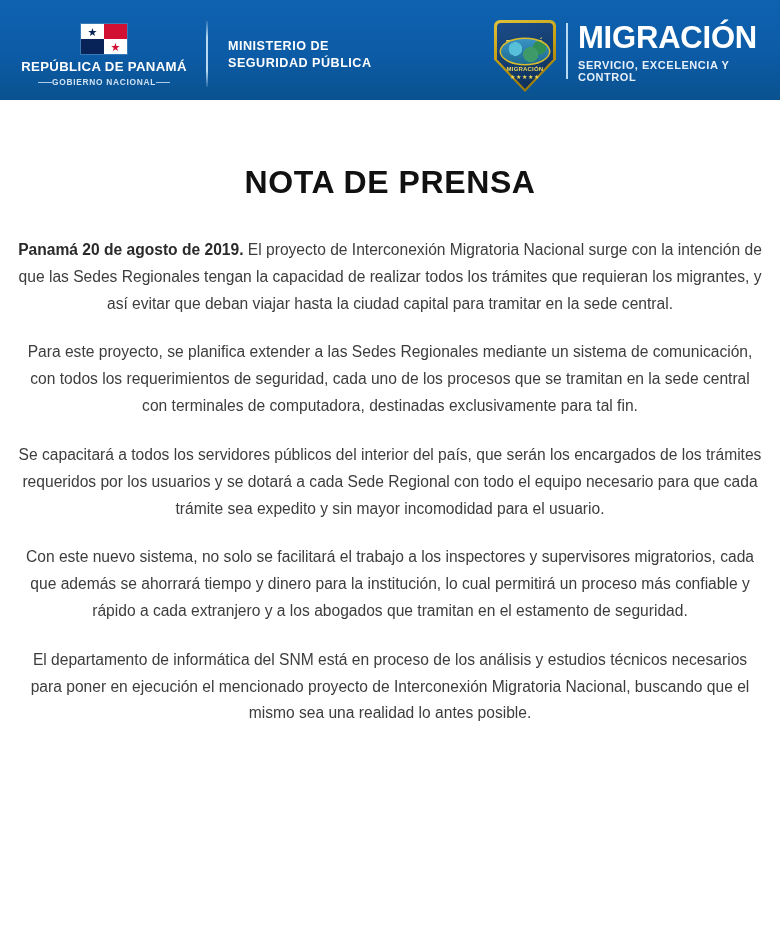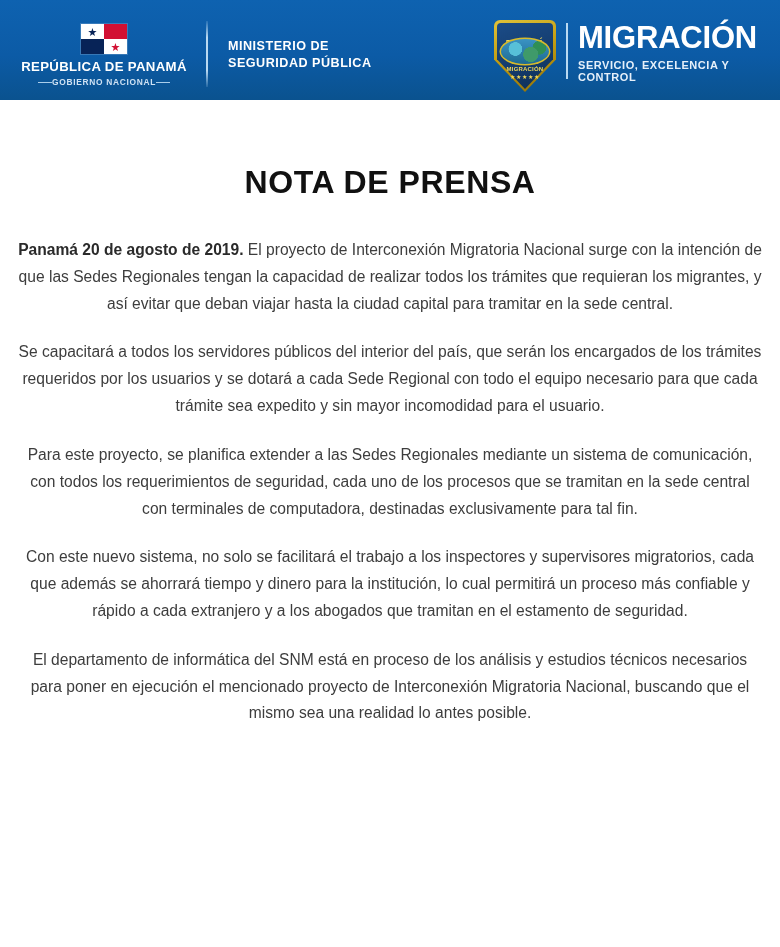--- a/index.html
+++ b/index.html
@@ -309,19 +309,19 @@
 
 <div class="doc">
 
   <h1 class="doc-title">NOTA DE PRENSA</h1>
 
 
   <div class="body-copy">
     <p class="para">
       <span class="lead">Panamá 20 de agosto de 2019.</span><span> El proyecto de Interconexión Migratoria Nacional surge con la intención de que las Sedes Regionales tengan la capacidad de realizar todos los trámites que requieran los migrantes, y así evitar que deban viajar hasta la ciudad capital para tramitar en la sede central.</span>
     </p>
+    <p class="para">Para este proyecto, se planifica extender a las Sedes Regionales mediante un sistema de comunicación, con todos los requerimientos de seguridad, cada uno de los procesos que se tramitan en la sede central con terminales de computadora, destinadas exclusivamente para tal fin.</p>
     <p class="para">Se capacitará a todos los servidores públicos del interior del país, que serán los encargados de los trámites requeridos por los usuarios y se dotará a cada Sede Regional con todo el equipo necesario para que cada trámite sea expedito y sin mayor incomodidad para el usuario.</p>
-    <p class="para">Para este proyecto, se planifica extender a las Sedes Regionales mediante un sistema de comunicación, con todos los requerimientos de seguridad, cada uno de los procesos que se tramitan en la sede central con terminales de computadora, destinadas exclusivamente para tal fin.</p>
     <p class="para">Con este nuevo sistema, no solo se facilitará el trabajo a los inspectores y supervisores migratorios, cada que además se ahorrará tiempo y dinero para la institución, lo cual permitirá un proceso más confiable y rápido a cada extranjero y a los abogados que tramitan en el estamento de seguridad.</p>
     <p class="para">El departamento de informática del SNM está en proceso de los análisis y estudios técnicos necesarios para poner en ejecución el mencionado proyecto de Interconexión Migratoria Nacional, buscando que el mismo sea una realidad lo antes posible.</p>
   </div>
 
 </div>
 
 </body></html>

